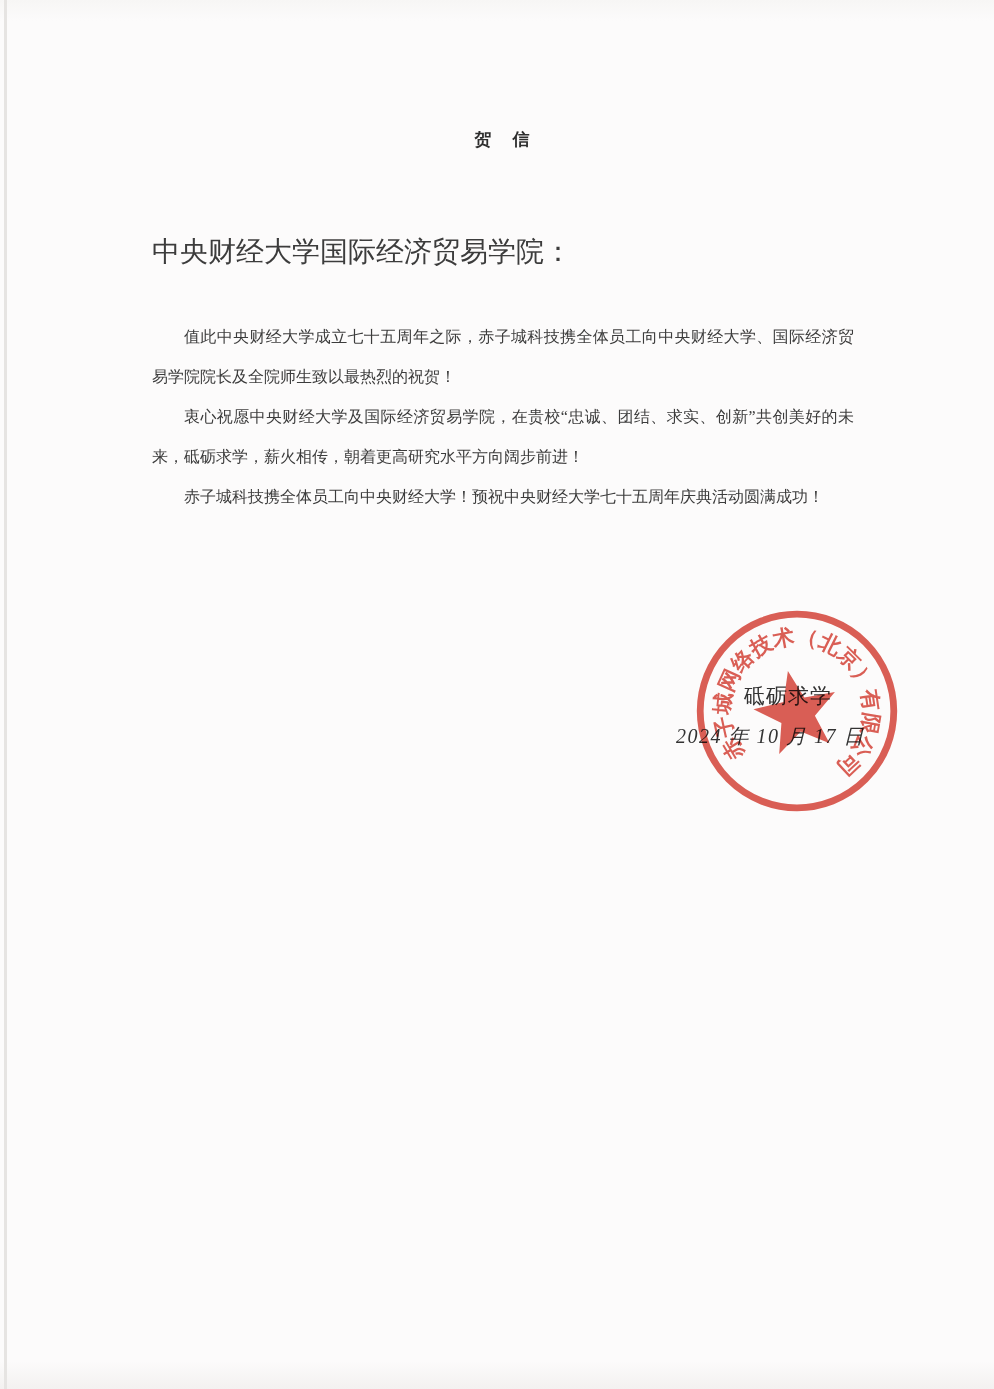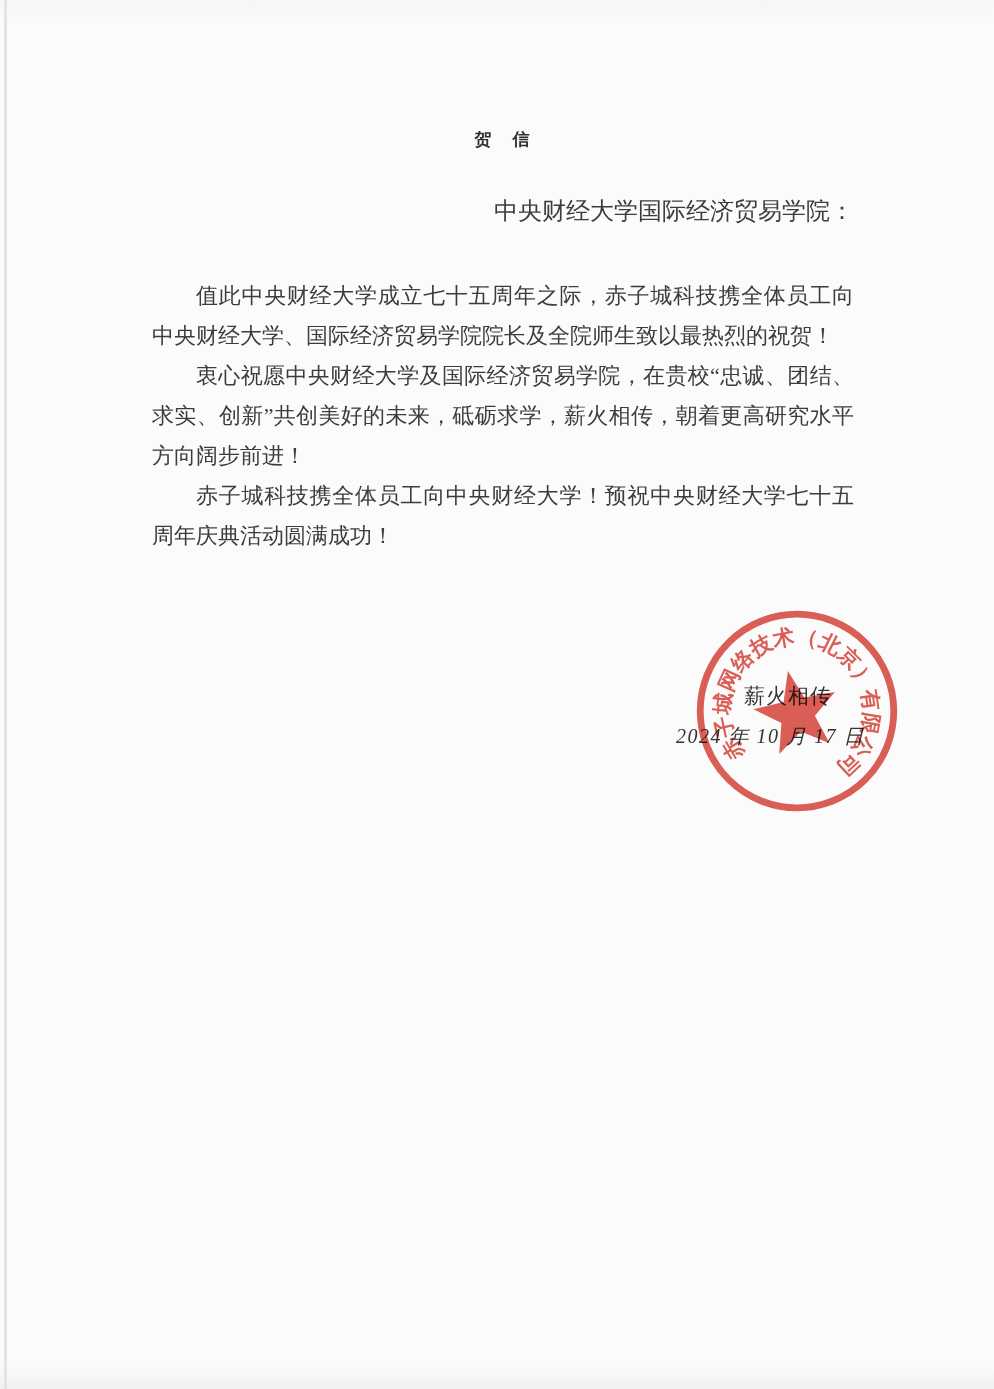--- a/index.html
+++ b/index.html
@@ -32,30 +32,29 @@
   .title {
     margin: 125px 0 0 0;
     text-align: center;
     font-size: 17px;
     line-height: 30px;
     font-weight: 700;
     color: #2e2e2e;
     letter-spacing: 2px;
   }
   .salutation {
-    margin: 39px 0 0 0;
-    font-size: 24px;
+    margin: 80px 0 0 0;
+    font-size: 28px;
     line-height: 34px;
     color: #3c3c3c;
-    text-align: right;
   }
   .body-text { margin-top: 48px; }
   .body-text p {
     margin: 0;
-    font-size: 22px;
+    font-size: 16px;
     line-height: 40px;
     text-align: justify;
     text-indent: 2em;
     color: #3c3c3c;
   }
   .signature {
     position: absolute;
     left: 744px;
     top: 684px;
     font-size: 21px;
@@ -97,21 +96,21 @@
   <div class="content">
     <h1 class="title">贺　信</h1>
     <p class="salutation">中央财经大学国际经济贸易学院：</p>
     <div class="body-text">
       <p>值此中央财经大学成立七十五周年之际，赤子城科技携全体员工向中央财经大学、国际经济贸易学院院长及全院师生致以最热烈的祝贺！</p>
       <p>衷心祝愿中央财经大学及国际经济贸易学院，在贵校“忠诚、团结、求实、创新”共创美好的未来，砥砺求学，薪火相传，朝着更高研究水平方向阔步前进！</p>
       <p>赤子城科技携全体员工向中央财经大学！预祝中央财经大学七十五周年庆典活动圆满成功！</p>
     </div>
   </div>
 
-  <div class="signature">薪火相传</div>
+  <div class="signature">砥砺求学</div>
   <div class="date-line">2024 年 10 月 17 日</div>
 
   <div class="seal">
     <svg id="seal-svg" viewBox="0 0 220 220" xmlns="http://www.w3.org/2000/svg">
         <circle cx="110" cy="110" r="99.5" fill="none" stroke="#d8493e" stroke-width="7"></circle>
         <polygon points="100.64,68.98 117.52,96.10 148.97,90.50 128.40,114.93 143.44,143.11 113.85,131.10 91.70,154.11 93.98,122.25 65.25,108.30 96.25,100.62" fill="#d8493e"></polygon>
         <g>
           <text x="110" y="41" text-anchor="middle" font-size="22" font-weight="600" fill="#d8493e" transform="rotate(-120.80 110 110)">赤</text>
           <text x="110" y="41" text-anchor="middle" font-size="22" font-weight="600" fill="#d8493e" transform="rotate(-102.40 110 110)">子</text>
           <text x="110" y="41" text-anchor="middle" font-size="22" font-weight="600" fill="#d8493e" transform="rotate(-84.00 110 110)">城</text>

